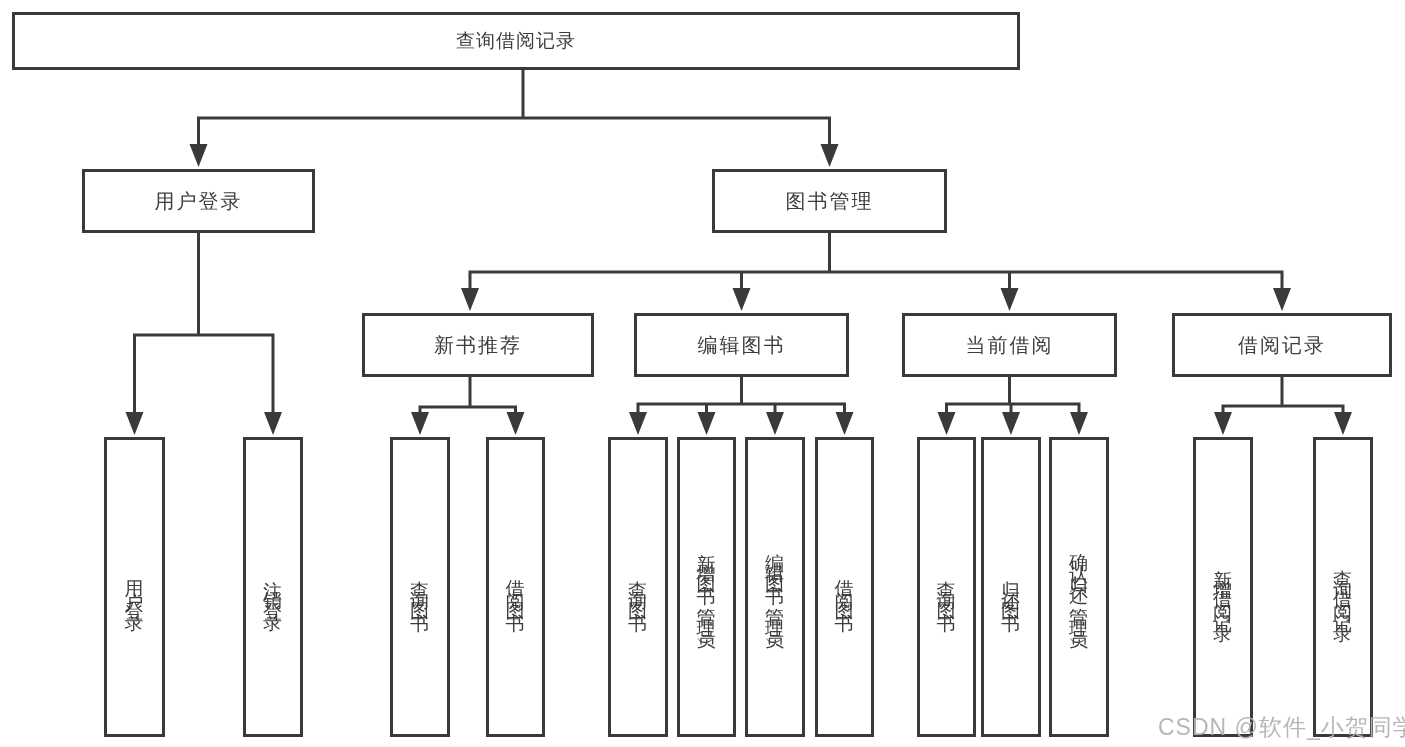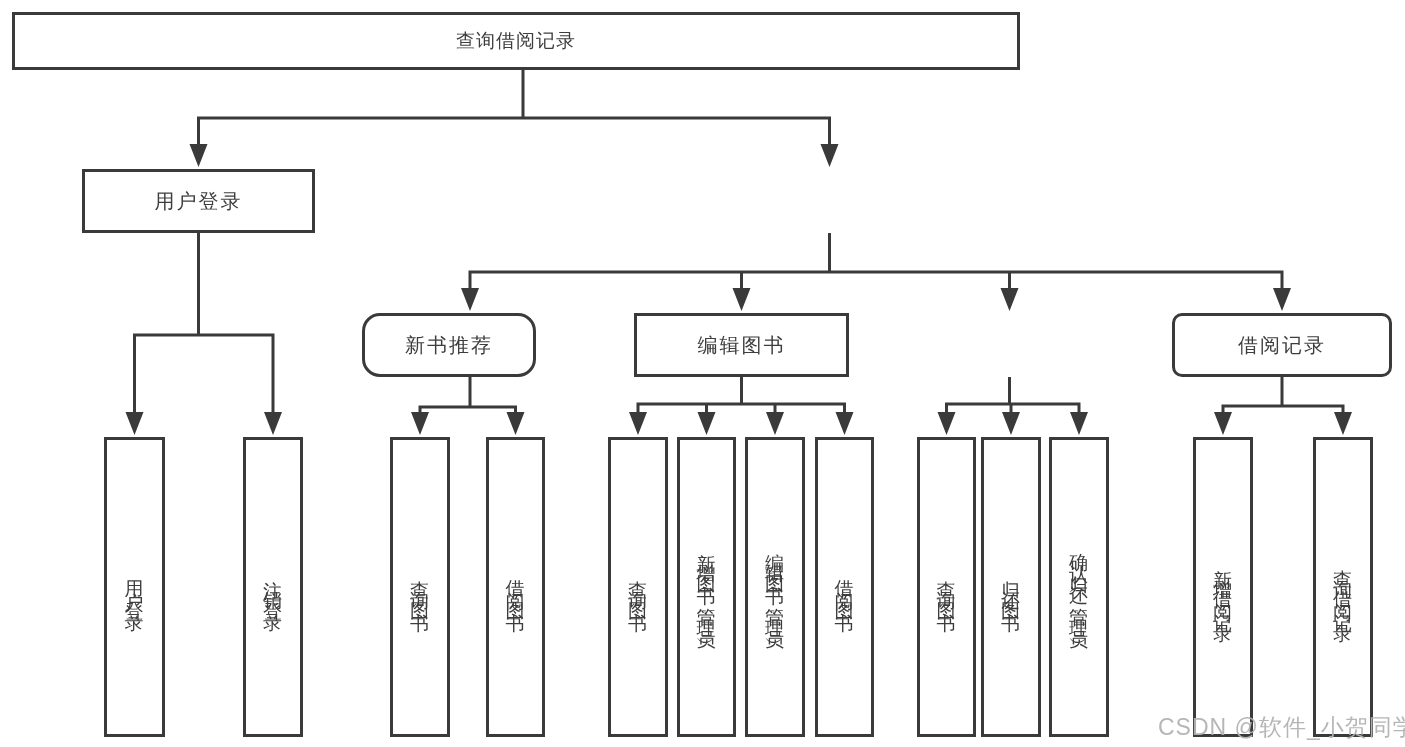--- a/index.html
+++ b/index.html
@@ -78,24 +78,26 @@
       M937.5,412 L955.5,412 L946.5,435 Z
       M1002,412 L1020,412 L1011,435 Z
       M1070,412 L1088,412 L1079,435 Z
       M1214,412 L1232,412 L1223,435 Z
       M1334,412 L1352,412 L1343,435 Z"></path>
   </svg>
 
   <div class="node h root" style="left:12px;top:12px;width:1008px;height:58px;">查询借阅记录</div>
 
   <div class="node h" style="left:82px;top:169px;width:233px;height:64px;">用户登录</div>
+  <div class="node h" style="left:712px;top:169px;width:235px;height:64px;">图书管理</div>
 
-  <div class="node h" style="left:362px;top:313px;width:174px;height:64px;border-radius:18px;">新书推荐</div>
+  <div class="node h" style="left:362px;top:313px;width:232px;height:64px;">新书推荐</div>
   <div class="node h" style="left:634px;top:313px;width:215px;height:64px;">编辑图书</div>
-  <div class="node h" style="left:1172px;top:313px;width:220px;height:64px;border-radius:10px;">借阅记录</div>
+  <div class="node h" style="left:902px;top:313px;width:215px;height:64px;">当前借阅</div>
+  <div class="node h" style="left:1172px;top:313px;width:220px;height:64px;">借阅记录</div>
 
   <div class="node v" style="left:104px;top:437px;width:61px;height:300px;">
     <span>用户登录</span>
   </div>
   <div class="node v" style="left:243px;top:437px;width:60px;height:300px;">
     <span>注销登录</span>
   </div>
 
   <div class="node v" style="left:390px;top:437px;width:60px;height:300px;">
     <span>查询图书</span>

